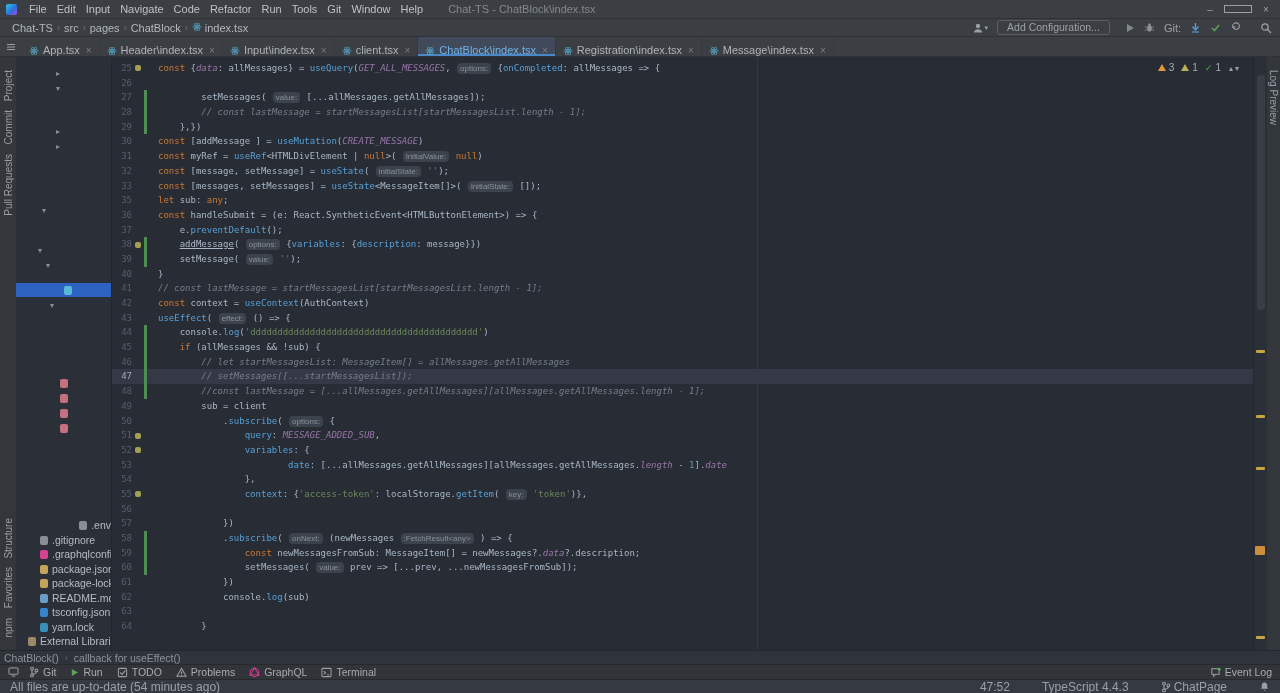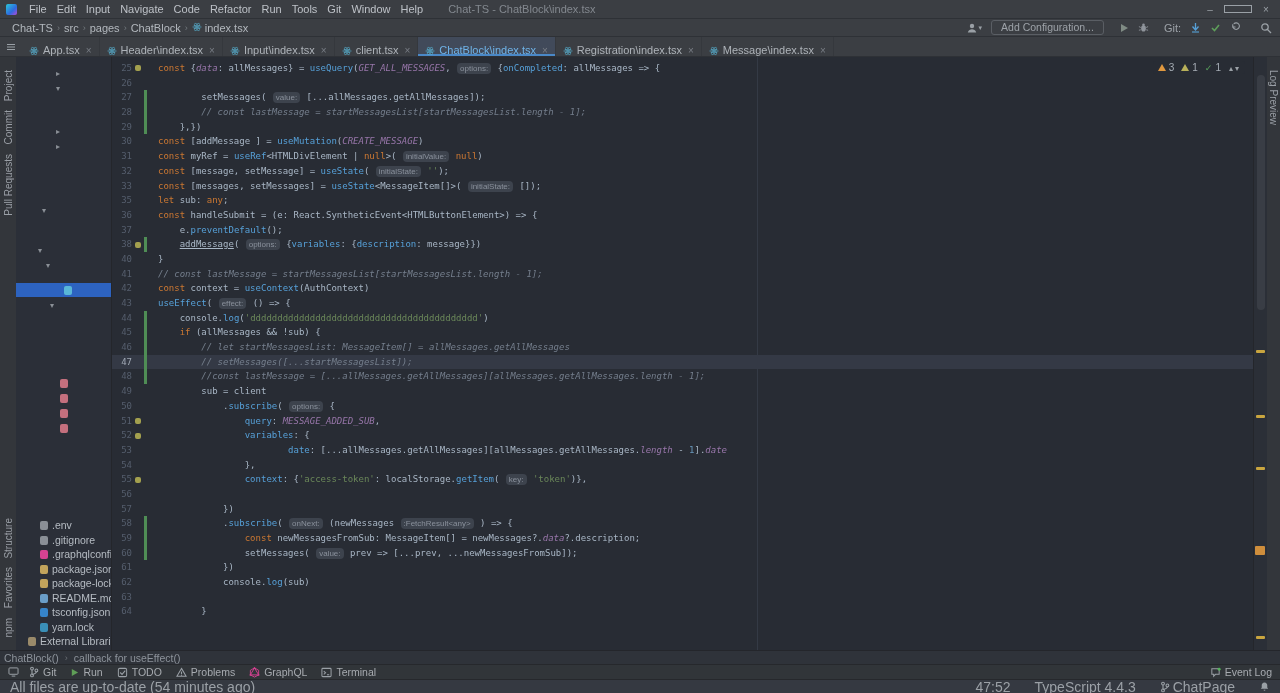--- a/index.html
+++ b/index.html
@@ -18,21 +18,21 @@
 
   
   .navbar{height:18px;background:#3b3e43;border-bottom:1px solid #2e3136;display:flex;align-items:center;padding:0 8px;font-size:11px}
   .crumbs{display:flex;align-items:center}
   .crumbs .crumb{padding:0 4px;color:#b3b8be;display:flex;align-items:flex-start;gap:3px}
   .crumb-sep{color:#74797f;font-size:9px}
   .nav-right{margin-left:auto;display:flex;align-items:center;gap:9px}
   .nico{display:flex;align-items:center}
   .nico .dd{font-size:7px;color:#9aa0a6;margin-left:1px}
   .chip{border:1px solid #5a5e64;border-radius:3px;padding:0 9px;color:#9da2a8;font-size:10.5px;line-height:13px;margin-right:6px}
-  .gitlabel{color:#9da2a8;margin-left:6px}
+  .gitlabel{color:#9da2a8;}
   .nico.sep{margin-left:10px}
 
   
   .tabbar{height:20px;background:#3b3e43;border-bottom:1px solid #2e3136;display:flex;align-items:stretch;font-size:11px}
   .tablist-icon{display:flex;align-items:center;padding:0 6px}
   .tab{display:flex;align-items:flex-end;gap:4px;padding:0 7px;color:#aeb3b9;border-right:1px solid #35383d}
   .tab.active{background:#414a5a;box-shadow:inset 0 -2px 0 #4a88c7}
   .tab.active .tlab{color:#6fb3e8}
   .tab .close{color:#787d85;font-size:10px;margin-left:2px}
   .ticon{display:flex;align-items:center}
@@ -85,21 +85,21 @@
   .mark.big{height:9px;left:1px;width:10px}
   .thumb{position:absolute;left:3px;width:8px;border-radius:4px;background:rgba(255,255,255,.07)}
 
   
   .crumbbar{height:14px;background:#2f333a;border-top:1px solid #24262b;display:flex;align-items:center;padding-left:4px;font-size:10.5px;color:#8d939b;gap:6px}
   .crumbbar .sep{color:#6b7077;font-size:9px}
   .btoolbar{height:15px;background:#313539;border-top:1px solid #26282c;display:flex;align-items:center;font-size:10.5px;color:#a7abb0;padding:0 8px;gap:14px}
   .btool{display:flex;align-items:center;gap:4px}
   .btool.pushright{margin-left:auto}
   .switcher{display:flex;align-items:center;margin-right:-4px}
-  .statusbar{height:14px;background:#353941;border-top:1px solid #26282c;display:flex;align-items:center;font-size:14px;color:#9ba0a6;padding:0 10px;gap:24px}
+  .statusbar{height:14px;background:#353941;border-top:1px solid #26282c;display:flex;align-items:center;font-size:12px;color:#9ba0a6;padding:0 10px;gap:32px}
   .statusbar .grow{flex:1}
   .branch{display:flex;align-items:center;gap:3px}
   svg{display:block}
 </style>
 </head>
 <body>
 
 <div class="app">
 
   <div class="titlebar">
@@ -363,21 +363,21 @@
         </div>
         <div class="tree-row" style="top: 334px; padding-left: 44px;">
           <span class="ficon" style="background: rgb(196, 112, 126);"></span>
         </div>
         <div class="tree-row" style="top: 349px; padding-left: 44px;">
           <span class="ficon" style="background: rgb(196, 112, 126);"></span>
         </div>
         <div class="tree-row" style="top: 364px; padding-left: 44px;">
           <span class="ficon" style="background: rgb(196, 112, 126);"></span>
         </div>
-        <div class="tree-row" style="top: 461px; padding-left: 24px;">
+        <div class="tree-row" style="top: 461px; padding-left: 24px; justify-content: flex-end;">
           <span class="ficon" style="background: rgb(138, 143, 150);"></span>
           <span class="tlabel">.env</span>
         </div>
         <div class="tree-row" style="top: 476px; padding-left: 24px;">
           <span class="ficon" style="background: rgb(138, 143, 150);"></span>
           <span class="tlabel">.gitignore</span>
         </div>
         <div class="tree-row" style="top: 490px; padding-left: 24px;">
           <span class="ficon" style="background: rgb(214, 66, 146);"></span>
           <span class="tlabel">.graphqlconfig</span>
@@ -419,20 +419,21 @@
           <div class="eline"><span class="gut"><span class="lnum">28</span><span class="gico"></span><span class="gchg on"></span></span><span class="code">        <span class="c">// const lastMessage = startMessagesList[startMessagesList.length - 1];</span></span></div>
           <div class="eline"><span class="gut"><span class="lnum">29</span><span class="gico"></span><span class="gchg on"></span></span><span class="code">    <span class="t">},})</span></span></div>
           <div class="eline"><span class="gut"><span class="lnum">30</span><span class="gico"></span><span class="gchg"></span></span><span class="code"><span class="k">const</span><span class="t"> [addMessage ] = </span><span class="f">useMutation</span><span class="t">(</span><span class="p">CREATE_MESSAGE</span><span class="t">)</span></span></div>
           <div class="eline"><span class="gut"><span class="lnum">31</span><span class="gico"></span><span class="gchg"></span></span><span class="code"><span class="k">const</span><span class="t"> myRef = </span><span class="f">useRef</span><span class="t">&lt;HTMLDivElement | </span><span class="k">null</span><span class="t">&gt;( </span><span class="hint">initialValue:</span><span class="t"> </span><span class="k">null</span><span class="t">)</span></span></div>
           <div class="eline"><span class="gut"><span class="lnum">32</span><span class="gico"></span><span class="gchg"></span></span><span class="code"><span class="k">const</span><span class="t"> [message, setMessage] = </span><span class="f">useState</span><span class="t">( </span><span class="hint">initialState:</span><span class="t"> </span><span class="s">''</span><span class="t">);</span></span></div>
           <div class="eline"><span class="gut"><span class="lnum">33</span><span class="gico"></span><span class="gchg"></span></span><span class="code"><span class="k">const</span><span class="t"> [messages, setMessages] = </span><span class="f">useState</span><span class="t">&lt;MessageItem[]&gt;( </span><span class="hint">initialState:</span><span class="t"> []);</span></span></div>
           <div class="eline"><span class="gut"><span class="lnum">35</span><span class="gico"></span><span class="gchg"></span></span><span class="code"><span class="k">let</span><span class="t"> sub: </span><span class="k">any</span><span class="t">;</span></span></div>
           <div class="eline"><span class="gut"><span class="lnum">36</span><span class="gico"></span><span class="gchg"></span></span><span class="code"><span class="k">const</span><span class="t"> handleSubmit = (e: React.SyntheticEvent&lt;HTMLButtonElement&gt;) =&gt; {</span></span></div>
           <div class="eline"><span class="gut"><span class="lnum">37</span><span class="gico"></span><span class="gchg"></span></span><span class="code">    <span class="t">e.</span><span class="f">preventDefault</span><span class="t">();</span></span></div>
           <div class="eline"><span class="gut"><span class="lnum">38</span><span class="gico"><span class="gdot"></span></span><span class="gchg on"></span></span><span class="code">    <span class="t u">addMessage</span><span class="t">( </span><span class="hint">options:</span><span class="t"> {</span><span class="f">variables</span><span class="t">: {</span><span class="f">description</span><span class="t">: message}})</span></span></div>
+          <div class="eline"><span class="gut"><span class="lnum">39</span><span class="gico"></span><span class="gchg on"></span></span><span class="code">    <span class="t">setMessage( </span><span class="hint">value:</span><span class="t"> </span><span class="s">''</span><span class="t">);</span></span></div>
           <div class="eline"><span class="gut"><span class="lnum">40</span><span class="gico"></span><span class="gchg"></span></span><span class="code"><span class="t">}</span></span></div>
           <div class="eline"><span class="gut"><span class="lnum">41</span><span class="gico"></span><span class="gchg"></span></span><span class="code"><span class="c">// const lastMessage = startMessagesList[startMessagesList.length - 1];</span></span></div>
           <div class="eline"><span class="gut"><span class="lnum">42</span><span class="gico"></span><span class="gchg"></span></span><span class="code"><span class="k">const</span><span class="t"> context = </span><span class="f">useContext</span><span class="t">(AuthContext)</span></span></div>
           <div class="eline"><span class="gut"><span class="lnum">43</span><span class="gico"></span><span class="gchg"></span></span><span class="code"><span class="f">useEffect</span><span class="t">( </span><span class="hint">effect:</span><span class="t"> () =&gt; {</span></span></div>
           <div class="eline"><span class="gut"><span class="lnum">44</span><span class="gico"></span><span class="gchg on"></span></span><span class="code">    <span class="t">console.</span><span class="f">log</span><span class="t">(</span><span class="s">'dddddddddddddddddddddddddddddddddddddddddd'</span><span class="t">)</span></span></div>
           <div class="eline"><span class="gut"><span class="lnum">45</span><span class="gico"></span><span class="gchg on"></span></span><span class="code">    <span class="k">if</span><span class="t"> (allMessages &amp;&amp; !sub) {</span></span></div>
           <div class="eline"><span class="gut"><span class="lnum">46</span><span class="gico"></span><span class="gchg on"></span></span><span class="code">        <span class="c">// let startMessagesList: MessageItem[] = allMessages.getAllMessages</span></span></div>
           <div class="eline current"><span class="gut"><span class="lnum">47</span><span class="gico"></span><span class="gchg on"></span></span><span class="code">        <span class="c">// setMessages([...startMessagesList]);</span></span></div>
           <div class="eline"><span class="gut"><span class="lnum">48</span><span class="gico"></span><span class="gchg on"></span></span><span class="code">        <span class="c">//const lastMessage = [...allMessages.getAllMessages][allMessages.getAllMessages.length - 1];</span></span></div>
           <div class="eline"><span class="gut"><span class="lnum">49</span><span class="gico"></span><span class="gchg"></span></span><span class="code">        <span class="t">sub = client</span></span></div>

